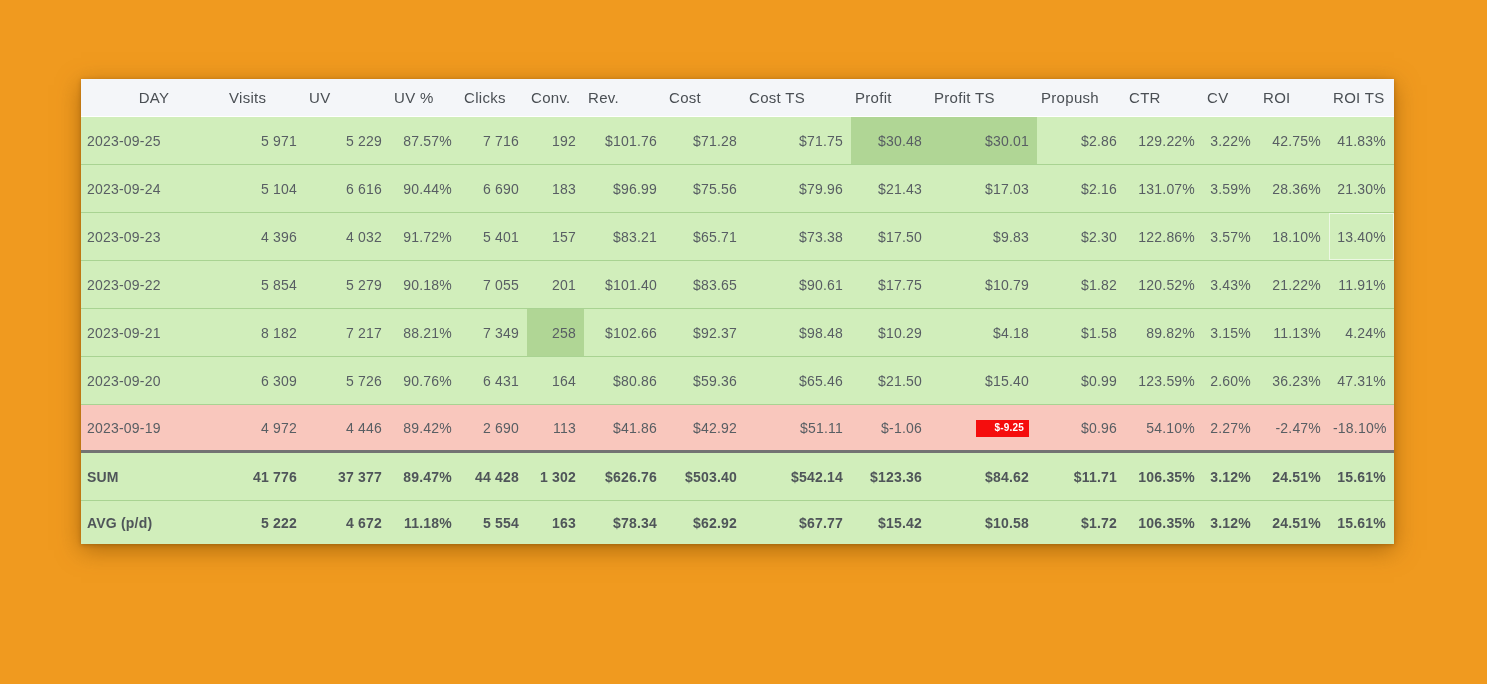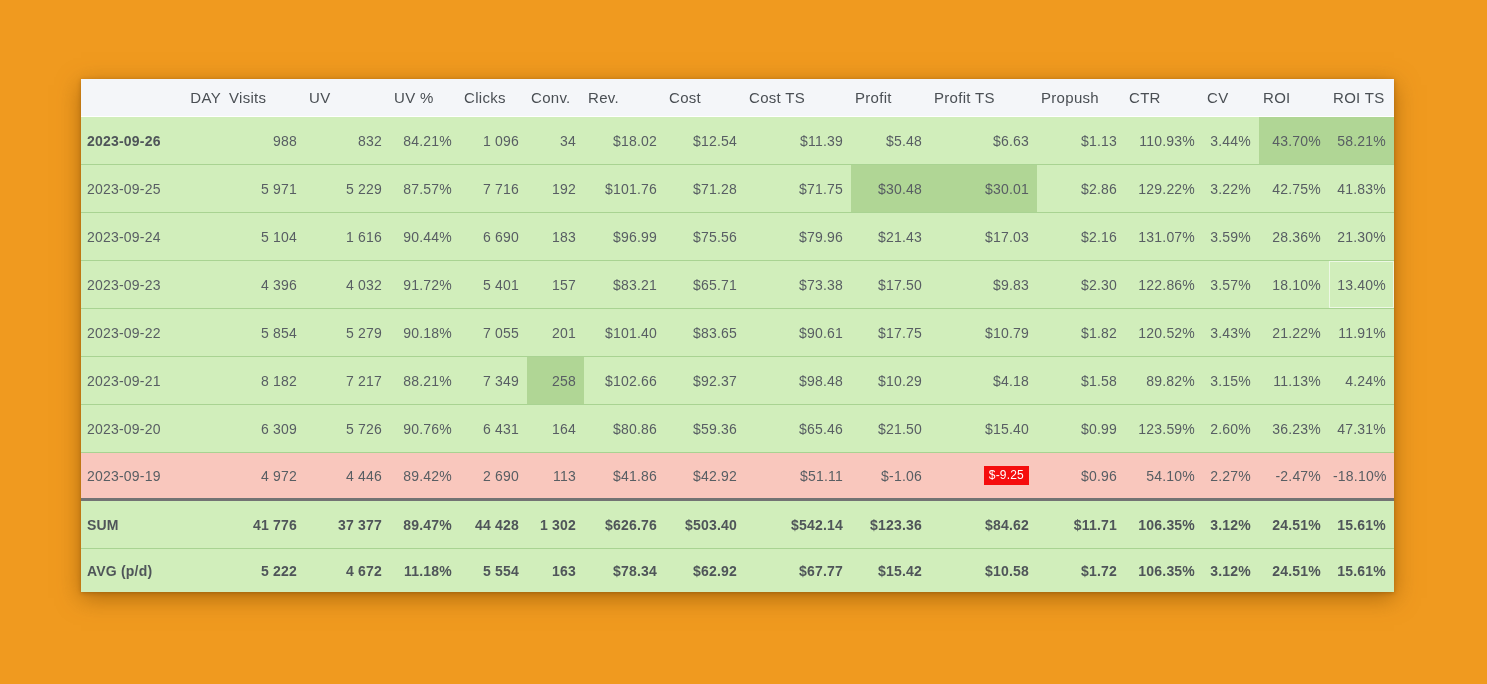--- a/index.html
+++ b/index.html
@@ -30,21 +30,21 @@
     font-size: 15px;
     letter-spacing: 0.3px;
     height: 38px;
     text-align: left;
     vertical-align: middle;
     border-bottom: 1px solid #ffffff;
     padding: 0 4px;
     white-space: nowrap;
     overflow: hidden;
   }
-  thead th.first { text-align: right; padding-left: 6px; }
+  thead th.first { text-align: center; padding-left: 6px; }
 
   
   td {
     height: 48px;
     background: #d1eebb;
     color: #585e63;
     font-size: 14px;
     letter-spacing: 0.2px;
     text-align: right;
     vertical-align: middle;
@@ -61,23 +61,23 @@
     border-bottom: 3px solid #737373;
   }
   td.hl { background: #b0d695; }
   td.outline { box-shadow: inset 0 0 0 1px rgba(255, 255, 255, 0.6); }
   tr:last-child td { border-bottom: none; height: 43px; margin-left: 12px; }
 
   .badge {
     display: inline-block;
     background: #f50d0d;
     color: #ffffff;
-    font-weight: 400;
-    font-size: 12px;
-    padding: 3px 5px 4px 5px;
+    font-weight: 700;
+    font-size: 10px;
+    padding: 3px 5px 4px 18px;
     line-height: 1;
   }
 </style>
 </head>
 <body>
 
 <div class="stage">
   <table class="stats">
     <colgroup>
       <col style="width:144px">
@@ -112,59 +112,41 @@
           <th>Profit TS</th>
           <th>Propush</th>
           <th>CTR</th>
           <th>CV</th>
           <th>ROI</th>
           <th>ROI TS</th>
         </tr>
     </thead>
     <tbody id="table-body">
         <tr class="day">
-          <td class="first bold">2023-09-26</td>
-          <td>988</td>
-          <td>832</td>
-          <td>84.21%</td>
-          <td>1 096</td>
-          <td>34</td>
-          <td>$18.02</td>
-          <td>$12.54</td>
-          <td>$11.39</td>
-          <td>$5.48</td>
-          <td>$6.63</td>
-          <td>$1.13</td>
-          <td>110.93%</td>
-          <td>3.44%</td>
-          <td class="hl">43.70%</td>
-          <td class="hl">58.21%</td>
-        </tr>
-        <tr class="day">
           <td class="first">2023-09-25</td>
           <td>5 971</td>
           <td>5 229</td>
           <td>87.57%</td>
           <td>7 716</td>
           <td>192</td>
           <td>$101.76</td>
           <td>$71.28</td>
           <td>$71.75</td>
           <td class="hl">$30.48</td>
           <td class="hl">$30.01</td>
           <td>$2.86</td>
           <td>129.22%</td>
           <td>3.22%</td>
           <td>42.75%</td>
           <td>41.83%</td>
         </tr>
         <tr class="day">
           <td class="first">2023-09-24</td>
           <td>5 104</td>
-          <td>1 616</td>
+          <td>6 616</td>
           <td>90.44%</td>
           <td>6 690</td>
           <td>183</td>
           <td>$96.99</td>
           <td>$75.56</td>
           <td>$79.96</td>
           <td>$21.43</td>
           <td>$17.03</td>
           <td>$2.16</td>
           <td>131.07%</td>

